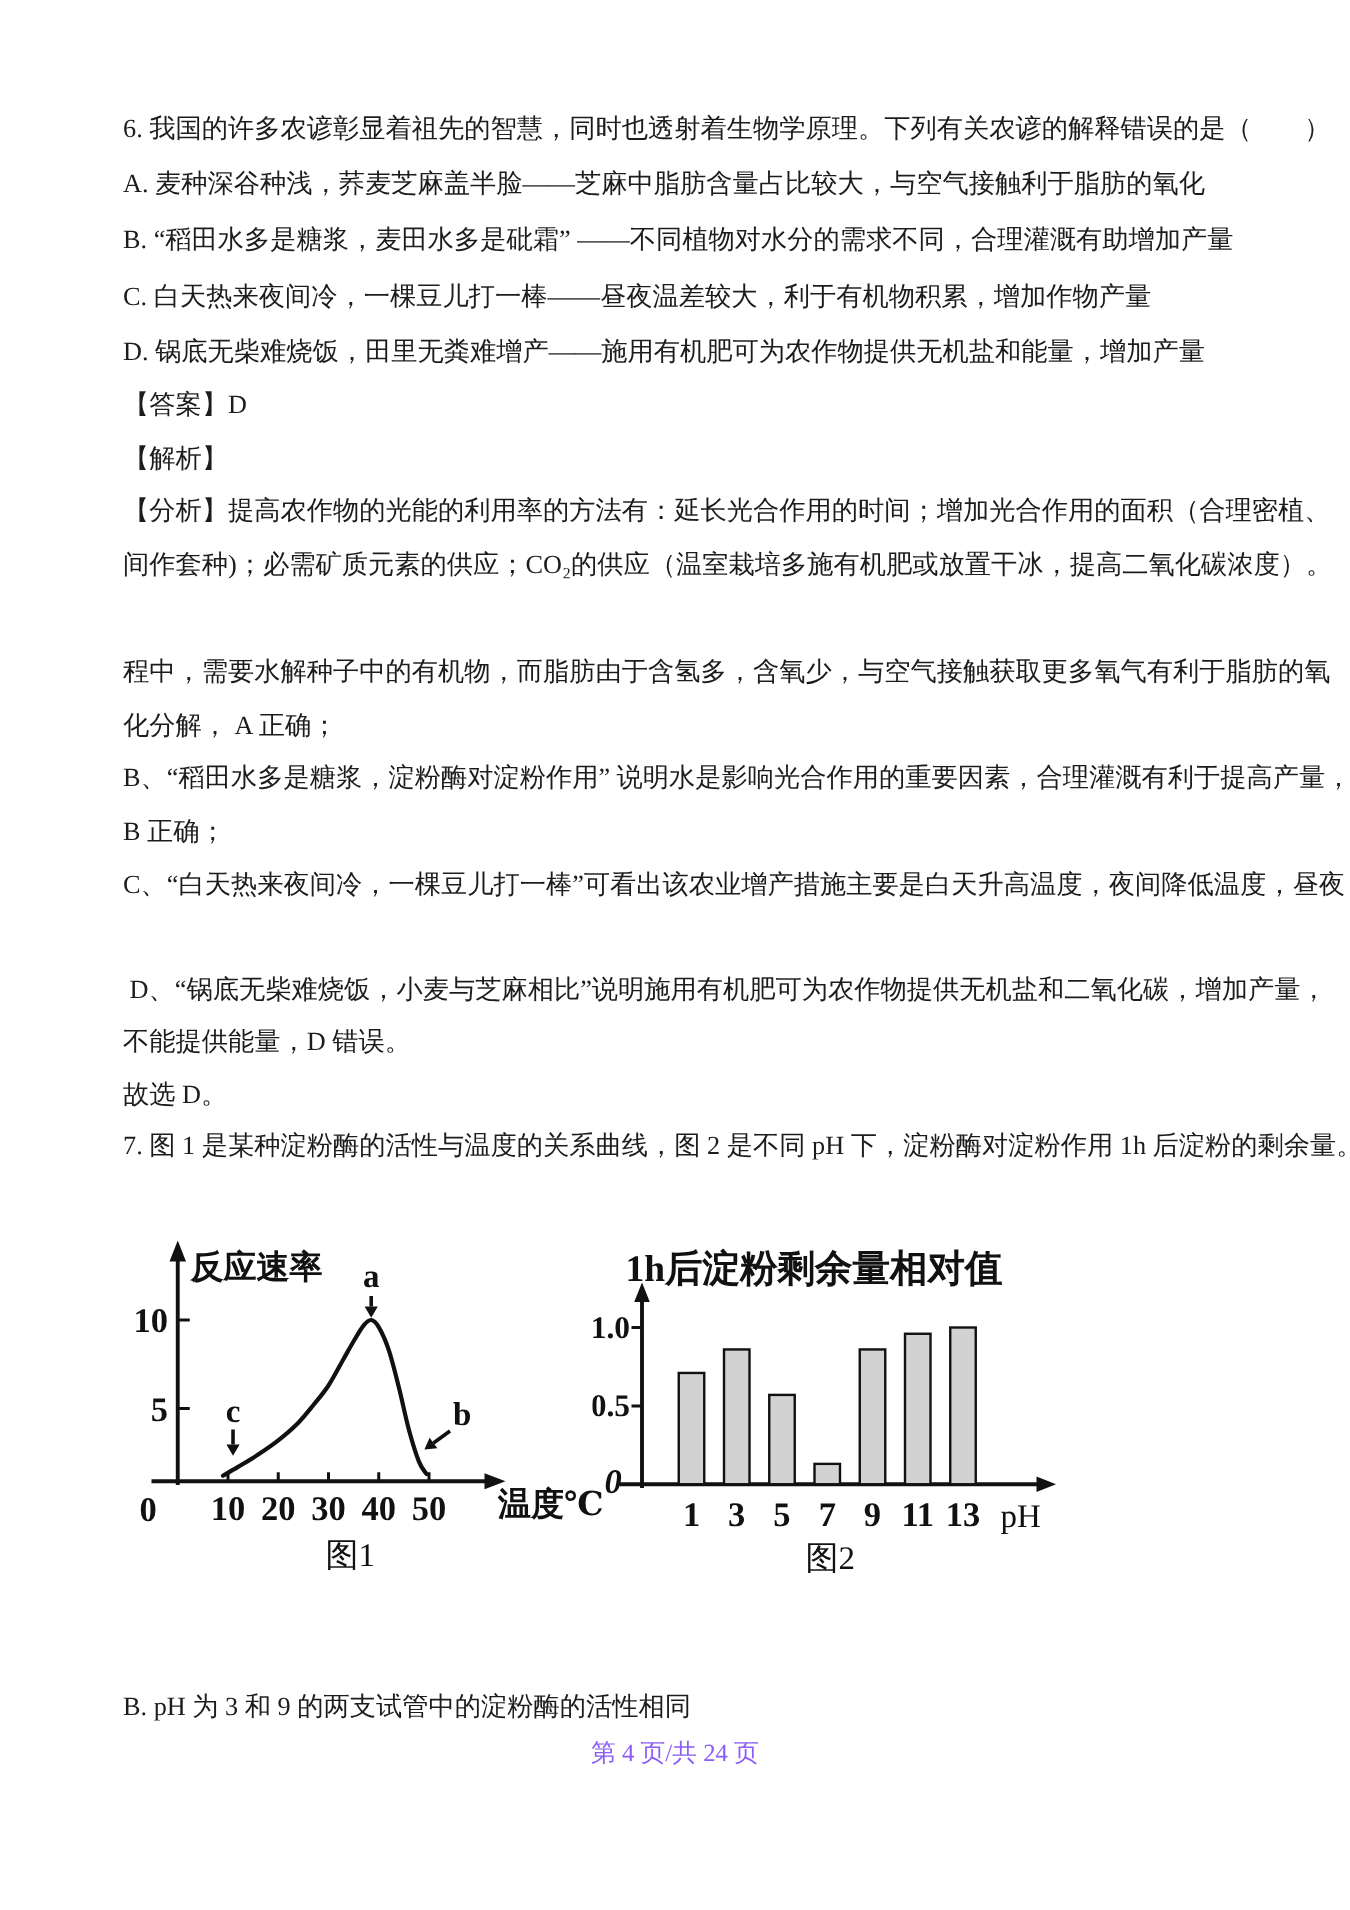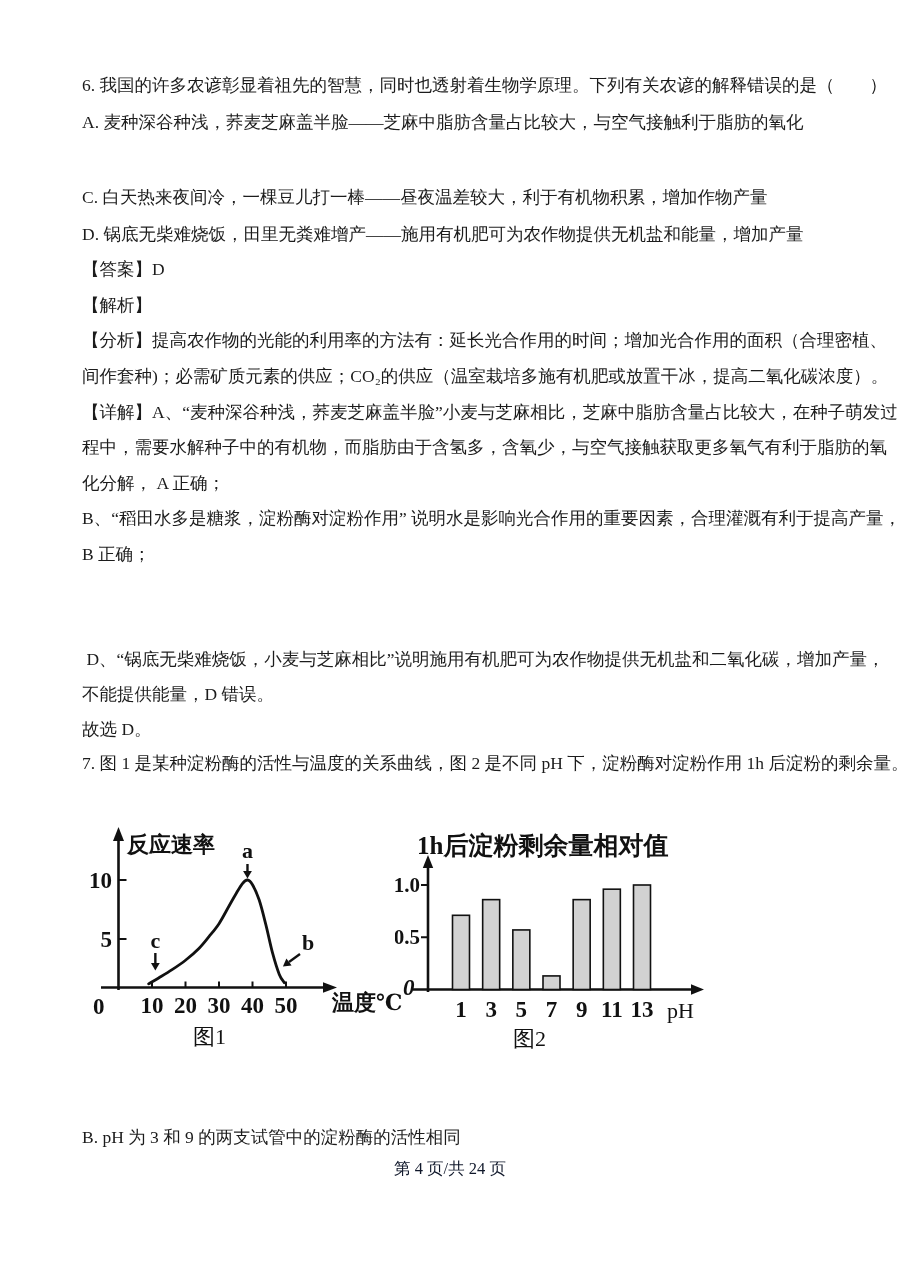--- a/index.html
+++ b/index.html
@@ -17,59 +17,61 @@
     font-size:17.5px;
     line-height:23px;
     white-space:pre;
     color:#1c1c1c;
   }
   .footer{
     position:absolute;
     left:0;width:100%;
     text-align:center;
     font-size:16.5px;
-    color:#0f172a;
+    color:#8b5cf6;
   }
   .figure{position:absolute;}
   .fcap{
     position:absolute;
     font-size:22px;
     color:#111;
     white-space:pre;
+    margin-left:24px;
   }
   svg text{
     font-family:"Liberation Serif","DejaVu Serif",serif;
     fill:#111;
   }
   svg .ftitle{font-size:22px;font-weight:bold;}
   svg .ftitle2{font-size:25px;font-weight:bold;}
   svg .fnum{font-size:23px;font-weight:bold;}
   svg .fnum2{font-size:21px;font-weight:bold;}
   svg .fann{font-size:22px;font-weight:bold;}
   svg .fital{font-style:italic;}
   svg .fph{font-size:22px;}
 </style>
 </head>
 <body>
 
 <div id="page">
 
   <div class="ln" style="top:74px">6. 我国的许多农谚彰显着祖先的智慧，同时也透射着生物学原理。下列有关农谚的解释错误的是（　　）</div>
   <div class="ln" style="top:111px">A. 麦种深谷种浅，荞麦芝麻盖半脸——芝麻中脂肪含量占比较大，与空气接触利于脂肪的氧化</div>
+  <div class="ln" style="top:148px">B. “稻田水多是糖浆，麦田水多是砒霜” ——不同植物对水分的需求不同，合理灌溉有助增加产量</div>
   <div class="ln" style="top:186px">C. 白天热来夜间冷，一棵豆儿打一棒——昼夜温差较大，利于有机物积累，增加作物产量</div>
   <div class="ln" style="top:223px">D. 锅底无柴难烧饭，田里无粪难增产——施用有机肥可为农作物提供无机盐和能量，增加产量</div>
   <div class="ln" style="top:258px">【答案】D</div>
   <div class="ln" style="top:294px">【解析】</div>
   <div class="ln" style="top:329px">【分析】提高农作物的光能的利用率的方法有：延长光合作用的时间；增加光合作用的面积（合理密植、</div>
   <div class="ln" style="top:365px">间作套种)；必需矿质元素的供应；CO₂的供应（温室栽培多施有机肥或放置干冰，提高二氧化碳浓度）。</div>
-  <div class="ln" style="top:401px">【详解】A、“麦种深谷种浅，荞麦芝麻盖半脸”小麦与芝麻相比，芝麻中脂肪含量占比较大，在种子萌发过</div>
   <div class="ln" style="top:436px">程中，需要水解种子中的有机物，而脂肪由于含氢多，含氧少，与空气接触获取更多氧气有利于脂肪的氧</div>
   <div class="ln" style="top:472px">化分解， A 正确；</div>
   <div class="ln" style="top:507px">B、“稻田水多是糖浆，淀粉酶对淀粉作用” 说明水是影响光合作用的重要因素，合理灌溉有利于提高产量，</div>
   <div class="ln" style="top:543px">B 正确；</div>
+  <div class="ln" style="top:578px">C、“白天热来夜间冷，一棵豆儿打一棒”可看出该农业增产措施主要是白天升高温度，夜间降低温度，昼夜</div>
   <div class="ln" style="top:648px"> D、“锅底无柴难烧饭，小麦与芝麻相比”说明施用有机肥可为农作物提供无机盐和二氧化碳，增加产量，</div>
   <div class="ln" style="top:683px">不能提供能量，D 错误。</div>
   <div class="ln" style="top:718px">故选 D。</div>
 
   <div class="ln" style="top:752px">7. 图 1 是某种淀粉酶的活性与温度的关系曲线，图 2 是不同 pH 下，淀粉酶对淀粉作用 1h 后淀粉的剩余量。</div>
 
   <div class="figure" style="left:85px;top:822px;width:345px;height:230px">
     <svg id="fig1-svg" width="345" height="205" viewBox="0 0 345 205">
         <line x1="16" y1="165.5" x2="239" y2="165.5" stroke="#111" stroke-width="2.6"></line>
         <polygon points="252,165.5 238,160.2 238,170.8" fill="#111"></polygon>

